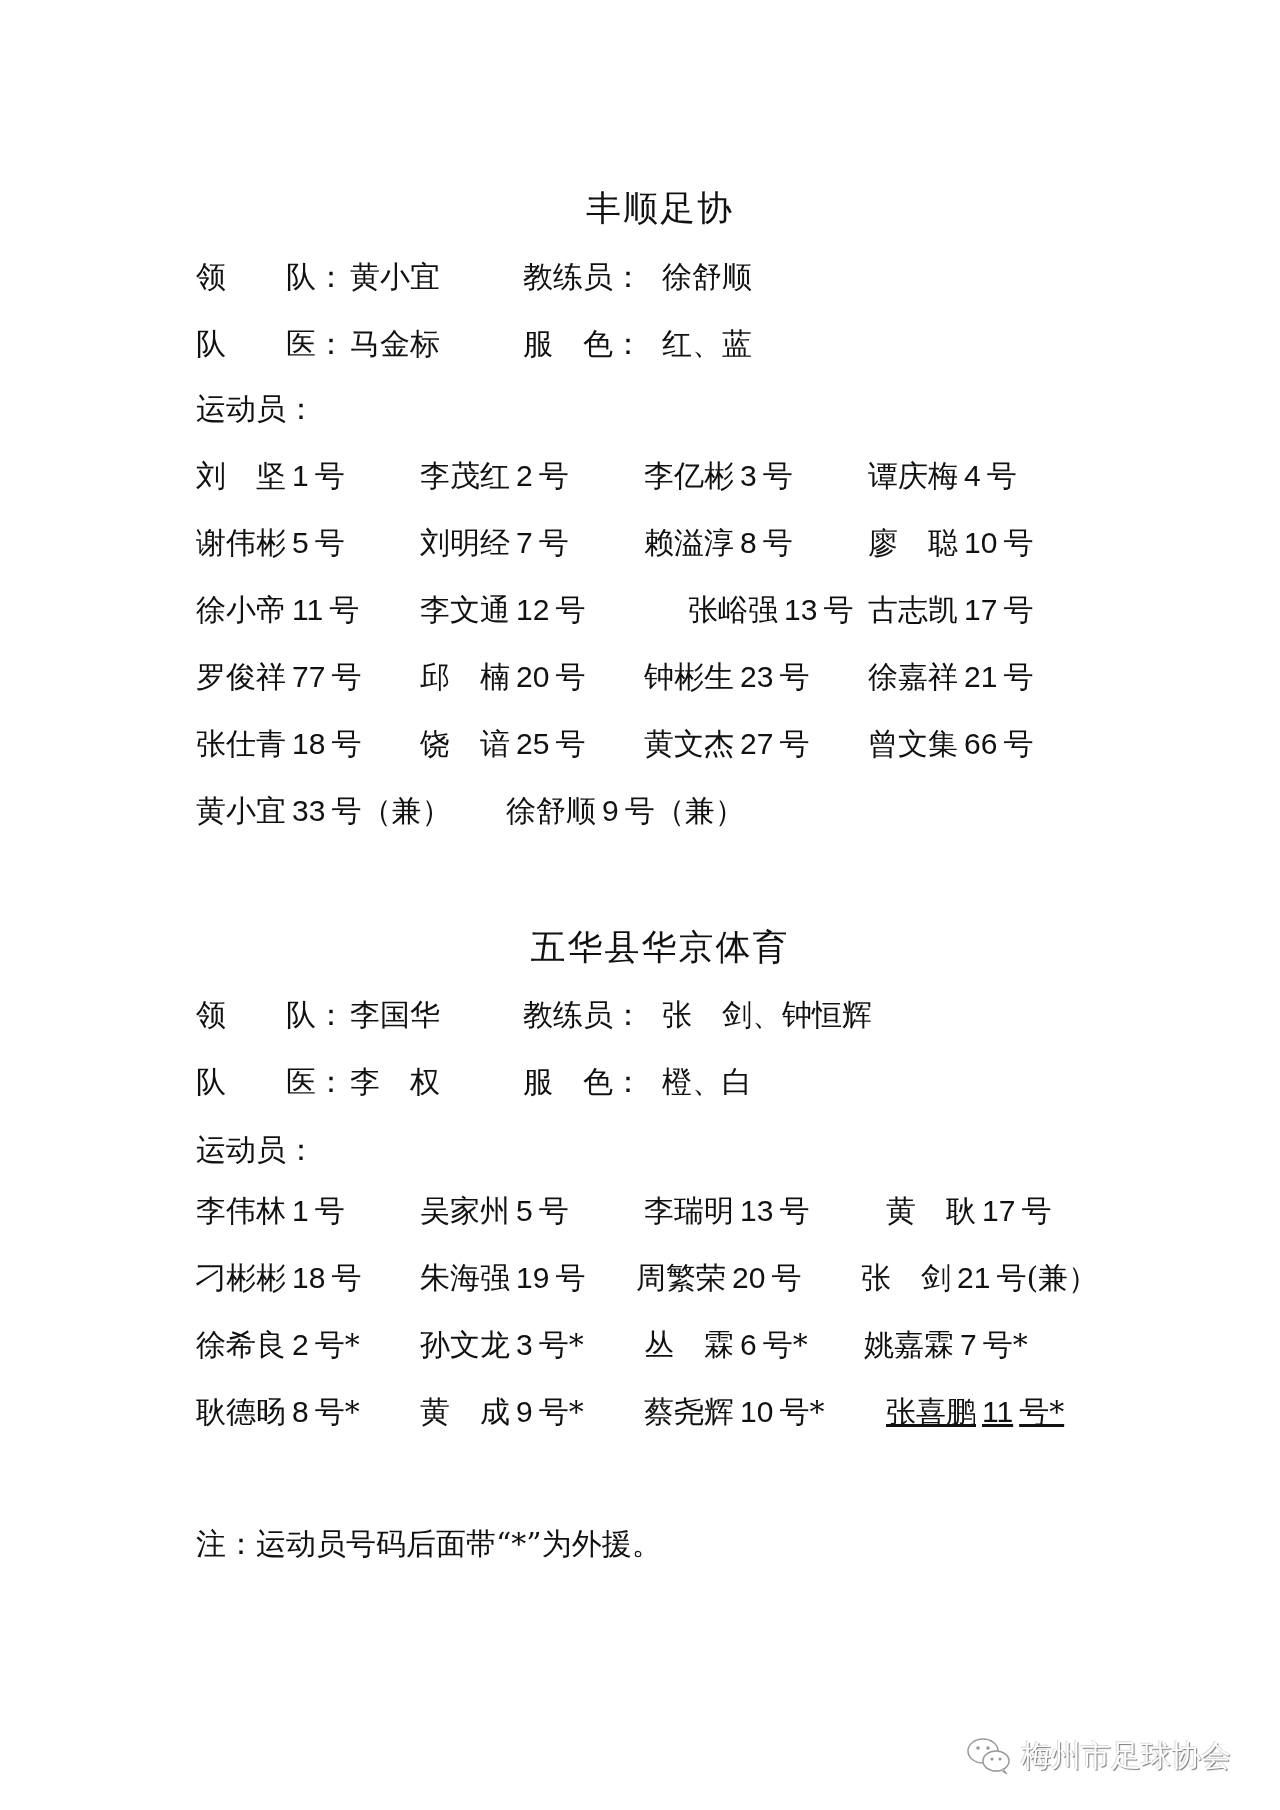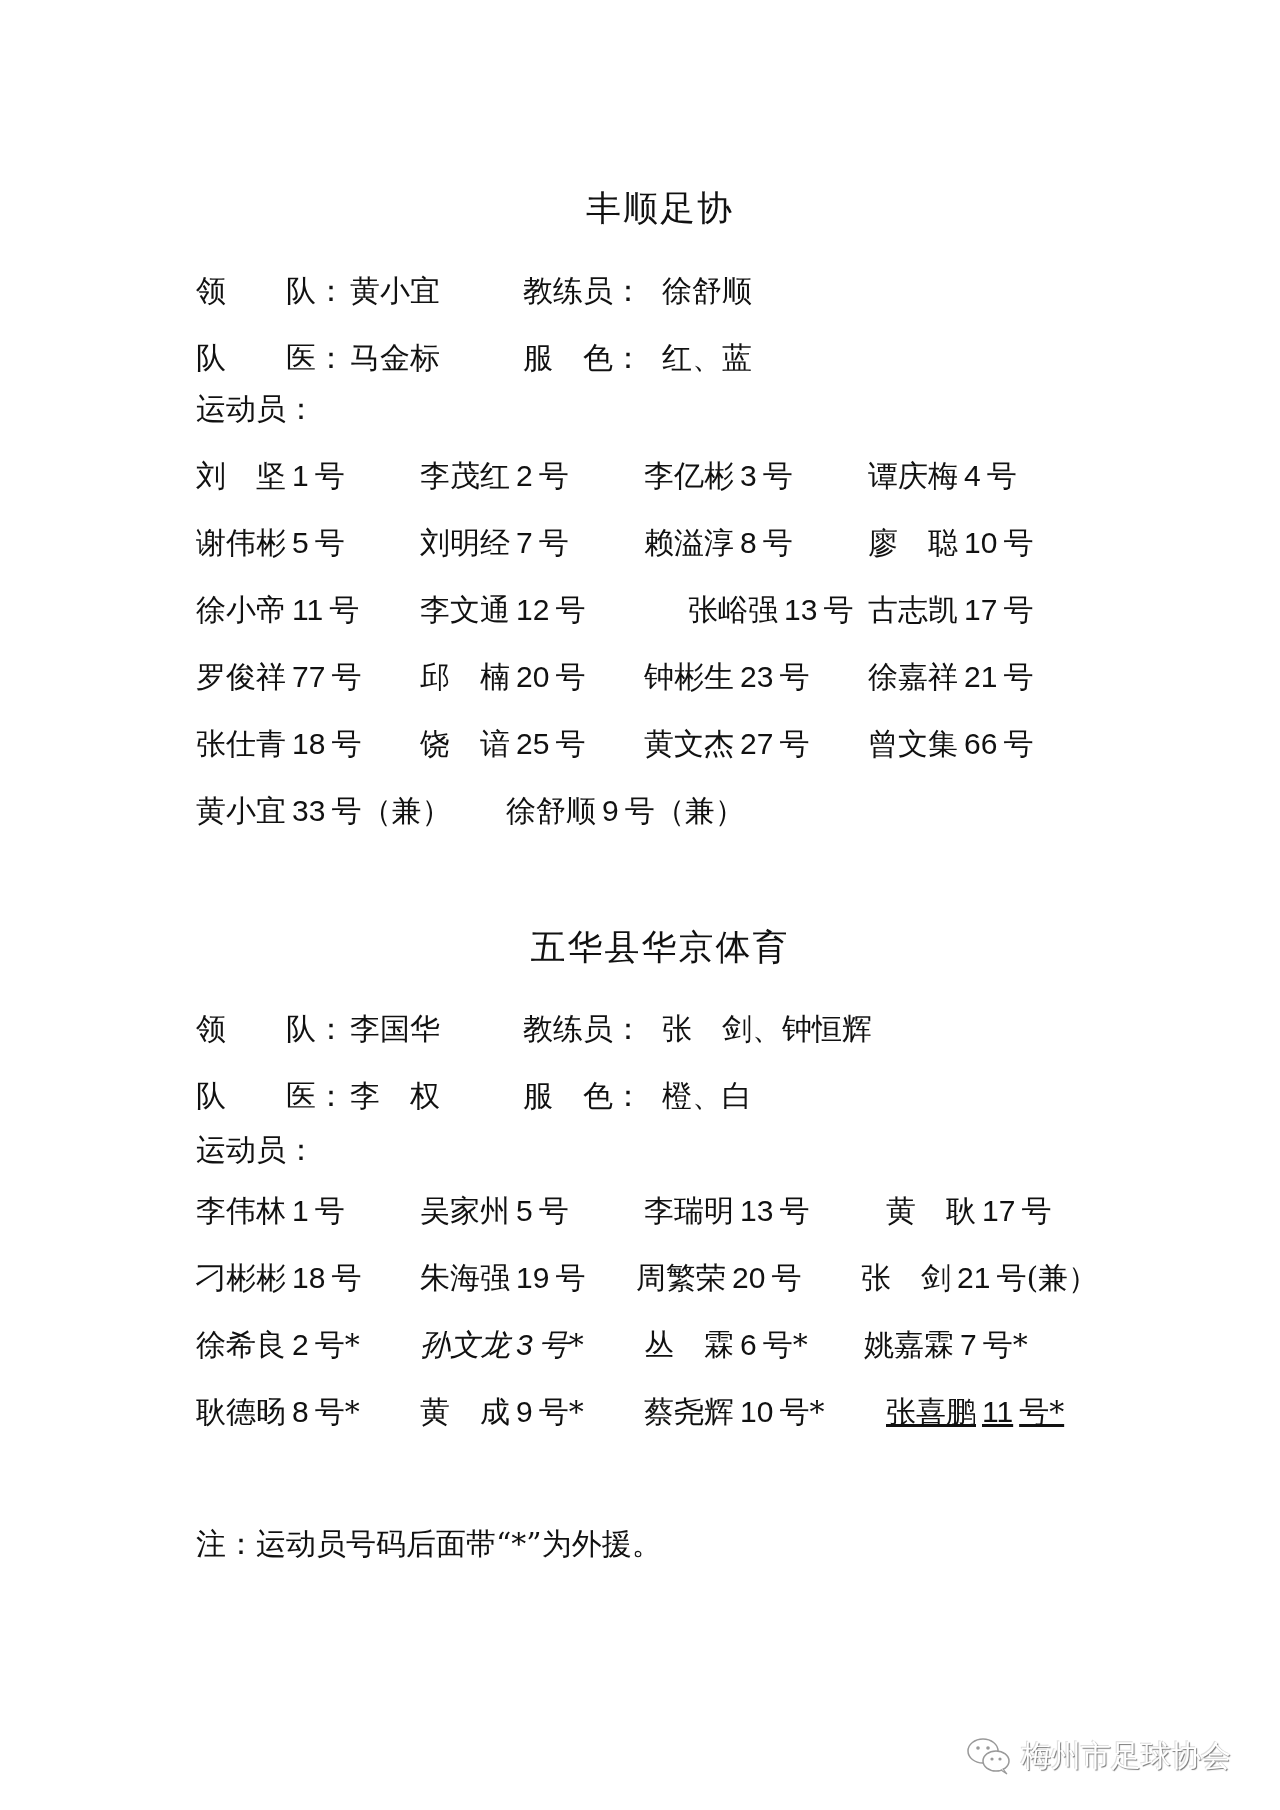--- a/index.html
+++ b/index.html
@@ -9,21 +9,21 @@
     color: #111;
   }
   .title {
     position: absolute; left: 0; width: 1320px; text-align: center;
     font-size: 35px; letter-spacing: 2px; font-weight: normal;
   }
   .line {
     position: absolute; left: 196px; font-size: 30px; white-space: nowrap;
     line-height: 40px; height: 40px;
   }
-  .cell { position: absolute; top: 16px; white-space: nowrap; }
+  .cell { position: absolute; top: 2px; white-space: nowrap; }
   .num {
     font-family: "Liberation Sans", "DejaVu Sans", sans-serif;
     font-size: 30px;
   }
   .wm {
     position: absolute; left: 965px; top: 1734px; height: 44px;
     display: flex; align-items: center; gap: 8px;
     color: #fff; font-family: "DejaVu Sans", sans-serif; font-size: 30px;
     text-shadow: 1px 1px 1px #777, -1px -1px 0 #ddd;
   }
@@ -92,21 +92,21 @@
 <div id="team2-players">
     <div class="line" style="top: 1191px; left: 196px;"><span>李伟林</span><span class="num" style="margin:0 6px;">1</span><span>号</span></div>
     <div class="line" style="top: 1191px; left: 420px;"><span>吴家州</span><span class="num" style="margin:0 6px;">5</span><span>号</span></div>
     <div class="line" style="top: 1191px; left: 644px;"><span>李瑞明</span><span class="num" style="margin:0 6px;">13</span><span>号</span></div>
     <div class="line" style="top: 1191px; left: 886px;"><span>黄　耿</span><span class="num" style="margin:0 6px;">17</span><span>号</span></div>
     <div class="line" style="top: 1258px; left: 196px;"><span>刁彬彬</span><span class="num" style="margin:0 6px;">18</span><span>号</span></div>
     <div class="line" style="top: 1258px; left: 420px;"><span>朱海强</span><span class="num" style="margin:0 6px;">19</span><span>号</span></div>
     <div class="line" style="top: 1258px; left: 636px;"><span>周繁荣</span><span class="num" style="margin:0 6px;">20</span><span>号</span></div>
     <div class="line" style="top: 1258px; left: 861px;"><span>张　剑</span><span class="num" style="margin:0 6px;">21</span><span>号(兼）</span></div>
     <div class="line" style="top: 1325px; left: 196px;"><span>徐希良</span><span class="num" style="margin:0 6px;">2</span><span>号*</span></div>
-    <div class="line" style="top: 1325px; left: 420px; font-style: italic;"><span>孙文龙</span><span class="num" style="margin:0 6px;">3</span><span>号*</span></div>
+    <div class="line" style="top: 1325px; left: 420px;"><span>孙文龙</span><span class="num" style="margin:0 6px;">3</span><span>号*</span></div>
     <div class="line" style="top: 1325px; left: 644px;"><span>丛　霖</span><span class="num" style="margin:0 6px;">6</span><span>号*</span></div>
     <div class="line" style="top: 1325px; left: 864px;"><span>姚嘉霖</span><span class="num" style="margin:0 6px;">7</span><span>号*</span></div>
     <div class="line" style="top: 1392px; left: 196px;"><span>耿德旸</span><span class="num" style="margin:0 6px;">8</span><span>号*</span></div>
     <div class="line" style="top: 1392px; left: 420px;"><span>黄　成</span><span class="num" style="margin:0 6px;">9</span><span>号*</span></div>
     <div class="line" style="top: 1392px; left: 644px;"><span>蔡尧辉</span><span class="num" style="margin:0 6px;">10</span><span>号*</span></div>
     <div class="line" style="top: 1392px; left: 886px; text-decoration: underline;"><span>张喜鹏</span><span class="num" style="margin:0 6px;">11</span><span>号*</span></div>
   </div>
 
 <div class="line" style="top:1524px;">注：运动员号码后面带“*”为外援。</div>
 

